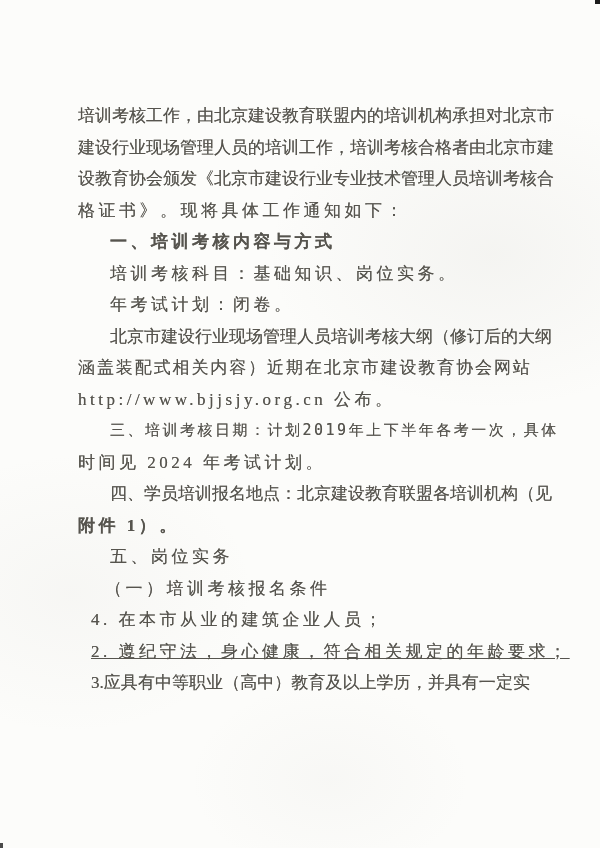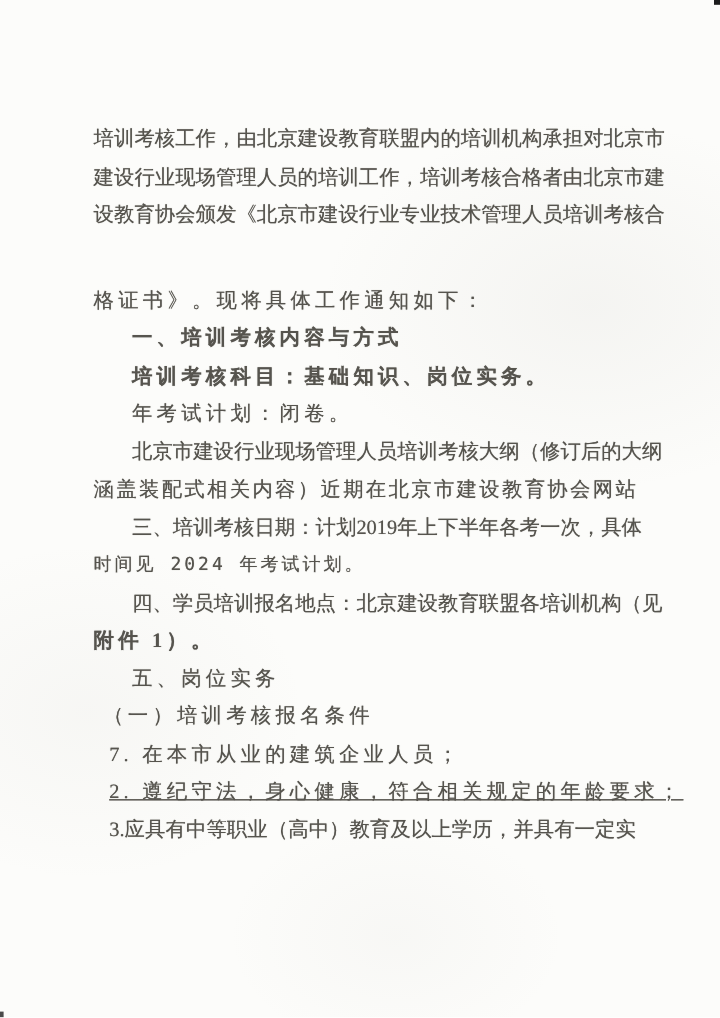--- a/index.html
+++ b/index.html
@@ -149,23 +149,23 @@
         <span>管</span>
         <span>理</span>
         <span>人</span>
         <span>员</span>
         <span>培</span>
         <span>训</span>
         <span>考</span>
         <span>核</span>
         <span>合</span>
       </div>
-      <div class="line" style="padding-left: 0px; margin-top: 40px;">格证书》。现将具体工作通知如下：</div>
+      <div class="line" style="padding-left: 0px;">格证书》。现将具体工作通知如下：</div>
       <div class="line" style="padding-left: 32px; font-weight: bold;">一、培训考核内容与方式</div>
-      <div class="line" style="padding-left: 32px; font-weight: bold;">培训考核科目：基础知识、岗位实务。</div>
+      <div class="line" style="padding-left: 32px;">培训考核科目：基础知识、岗位实务。</div>
       <div class="line" style="padding-left: 32px;">年考试计划：闭卷。</div>
       <div class="line fit" style="padding-left: 32px;">
         <span>北</span>
         <span>京</span>
         <span>市</span>
         <span>建</span>
         <span>设</span>
         <span>行</span>
         <span>业</span>
         <span>现</span>
@@ -207,20 +207,21 @@
         <span>市</span>
         <span>建</span>
         <span>设</span>
         <span>教</span>
         <span>育</span>
         <span>协</span>
         <span>会</span>
         <span>网</span>
         <span>站</span>
       </div>
+      <div class="line" style="padding-left: 0px;">http://www.bjjsjy.org.cn 公布。</div>
       <div class="line fit" style="padding-left: 32px;">
         <span>三</span>
         <span>、</span>
         <span>培</span>
         <span>训</span>
         <span>考</span>
         <span>核</span>
         <span>日</span>
         <span>期</span>
         <span>：</span>
@@ -264,22 +265,22 @@
         <span>各</span>
         <span>培</span>
         <span>训</span>
         <span>机</span>
         <span>构</span>
         <span>（</span>
         <span>见</span>
       </div>
       <div class="line" style="padding-left: 0px; font-weight: bold;">附件 1）。</div>
       <div class="line" style="padding-left: 32px;">五、岗位实务</div>
-      <div class="line" style="padding-left: 8px;">（一）培训考核报名条件</div>
-      <div class="line" style="padding-left: 13px;">7. 在本市从业的建筑企业人员；</div>
+      <div class="line" style="padding-left: 8px; margin-left: 19px;">（一）培训考核报名条件</div>
+      <div class="line" style="padding-left: 13px;">4. 在本市从业的建筑企业人员；</div>
       <div class="line" style="padding-left: 13px; text-decoration: underline;">2. 遵纪守法，身心健康，符合相关规定的年龄要求；</div>
       <div class="line fit" style="padding-left: 13px;">
         <span>3.</span>
         <span>应</span>
         <span>具</span>
         <span>有</span>
         <span>中</span>
         <span>等</span>
         <span>职</span>
         <span>业</span>

